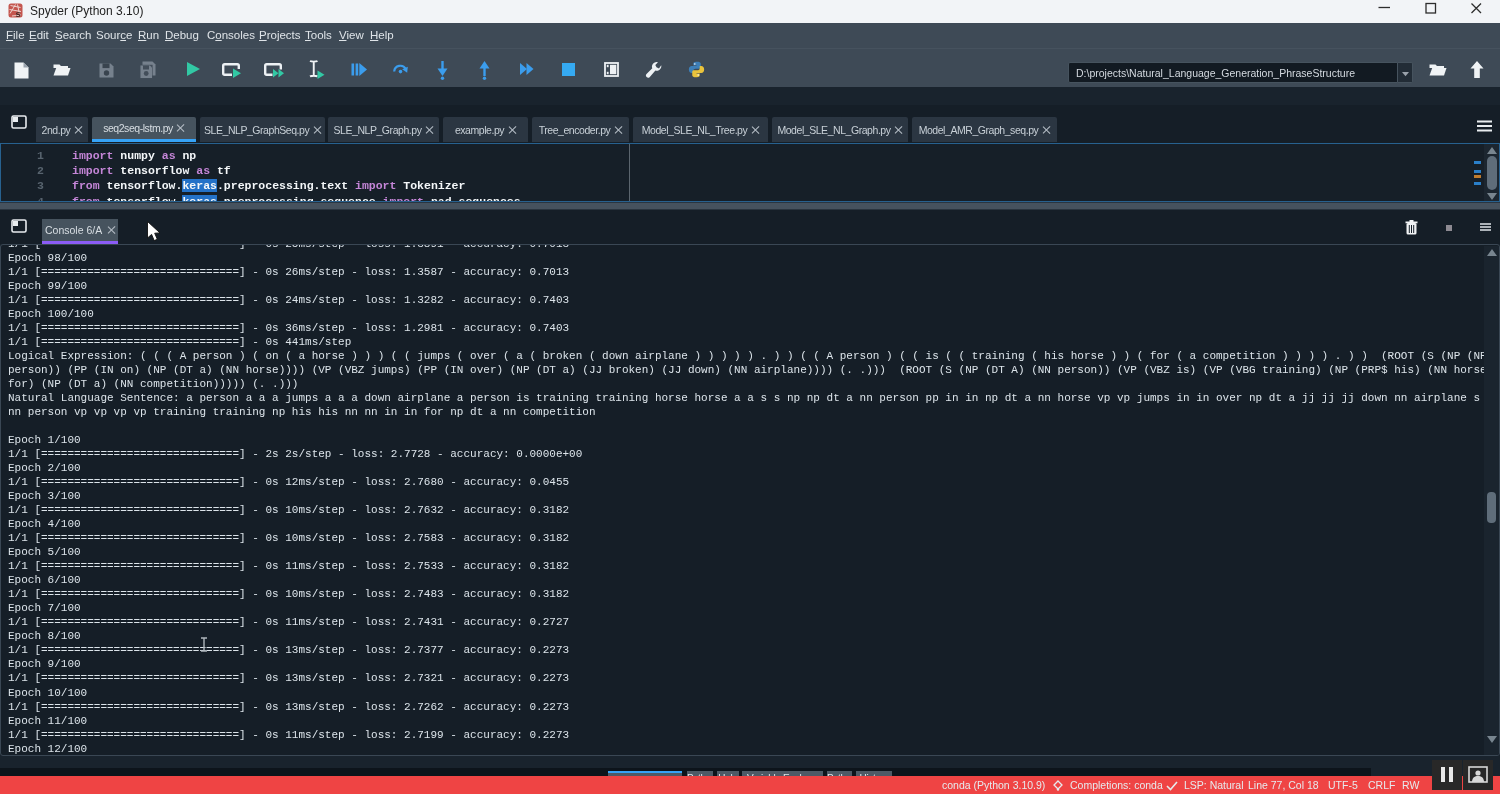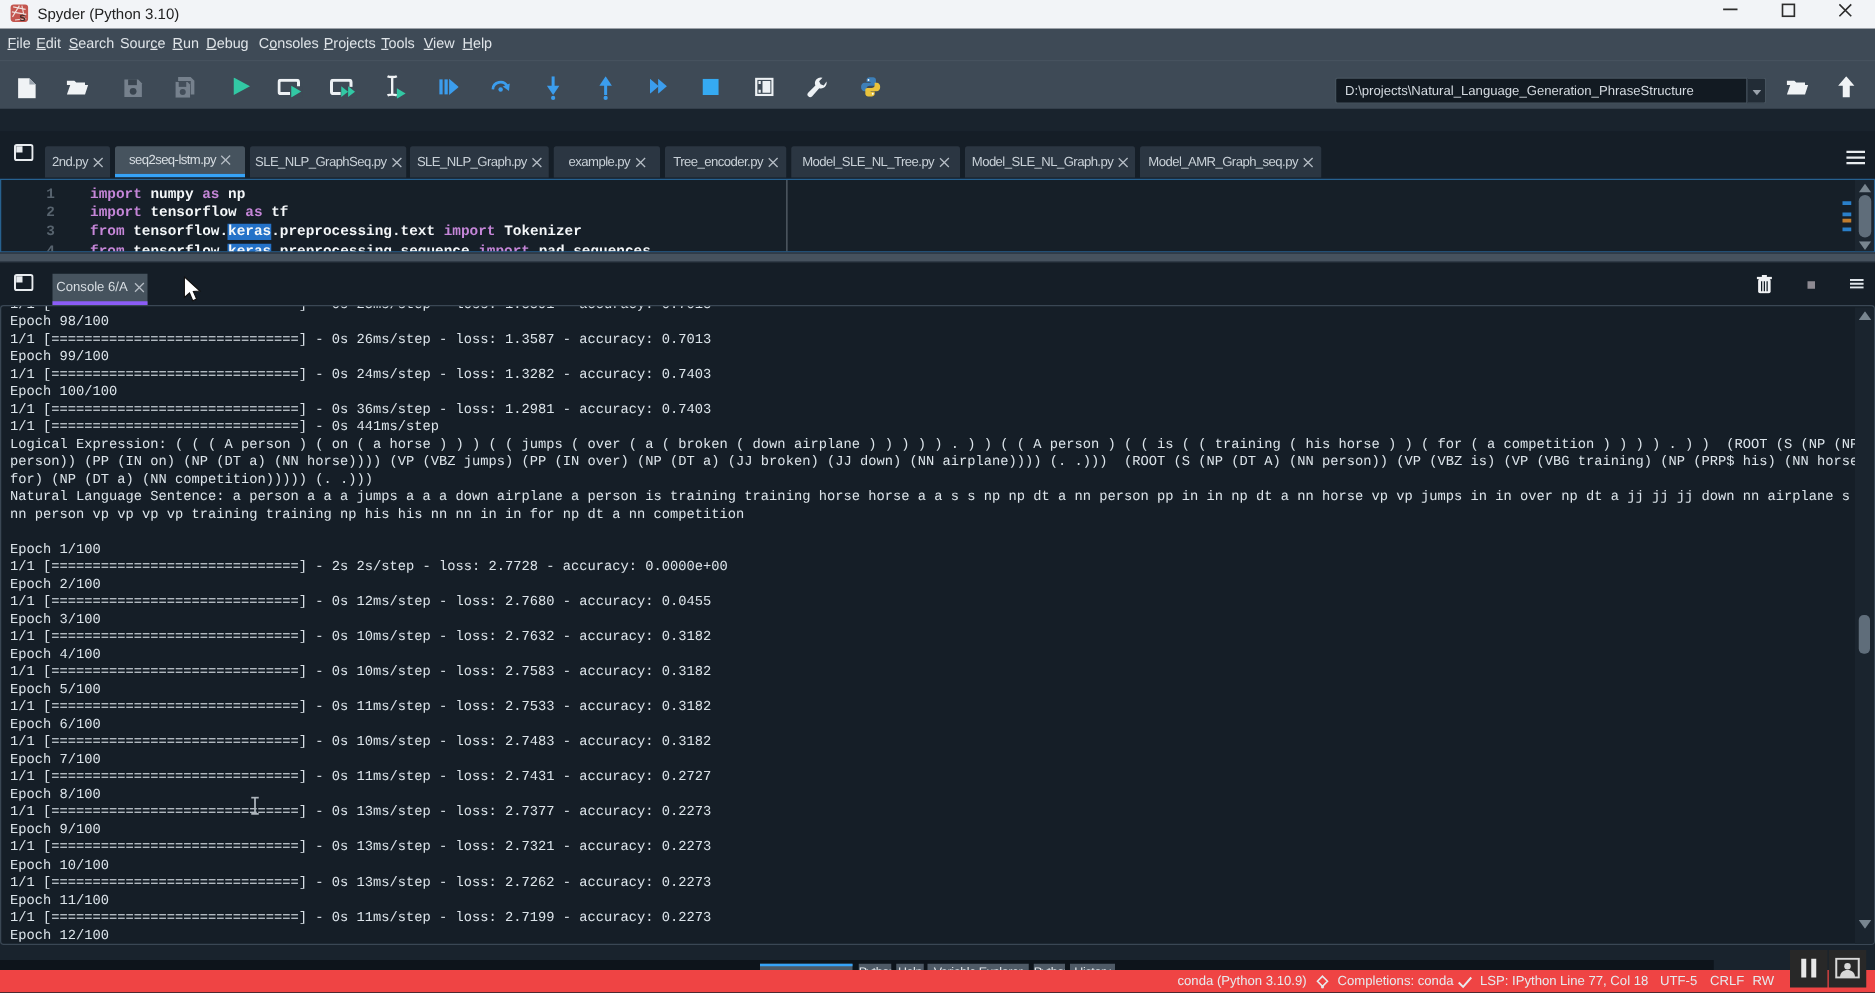--- a/index.html
+++ b/index.html
@@ -354,19 +354,19 @@
   <div class="abs" id="statusbar">
     <span style="left:942px">conda (Python 3.10.9)</span>
     <svg class="abs" style="left:1052px;top:4px" width="12" height="11" viewBox="0 0 12 11">
       <path d="M6 1 L10 5 L6 9 L2 5 Z" fill="none" stroke="#e6eaed" stroke-width="1.3"></path>
       <circle cx="6" cy="9.5" r="1.2" fill="#e6eaed"></circle>
     </svg>
     <span style="left:1070px">Completions: conda</span>
     <svg class="abs" style="left:1166px;top:5px" width="12" height="10" viewBox="0 0 12 10">
       <path d="M1 5 L4.5 8.5 L11 1" stroke="#e6eaed" stroke-width="1.6" fill="none"></path>
     </svg>
-    <span style="left:1184px">LSP: IPython</span>
+    <span style="left:1184px">LSP: Natural</span>
     <span style="left:1248px">Line 77, Col 18</span>
     <span style="left:1328px">UTF-5</span>
     <span style="left:1368px">CRLF</span>
     <span style="left:1402px">RW</span>
   </div>
 </div>
 
 </body></html>

